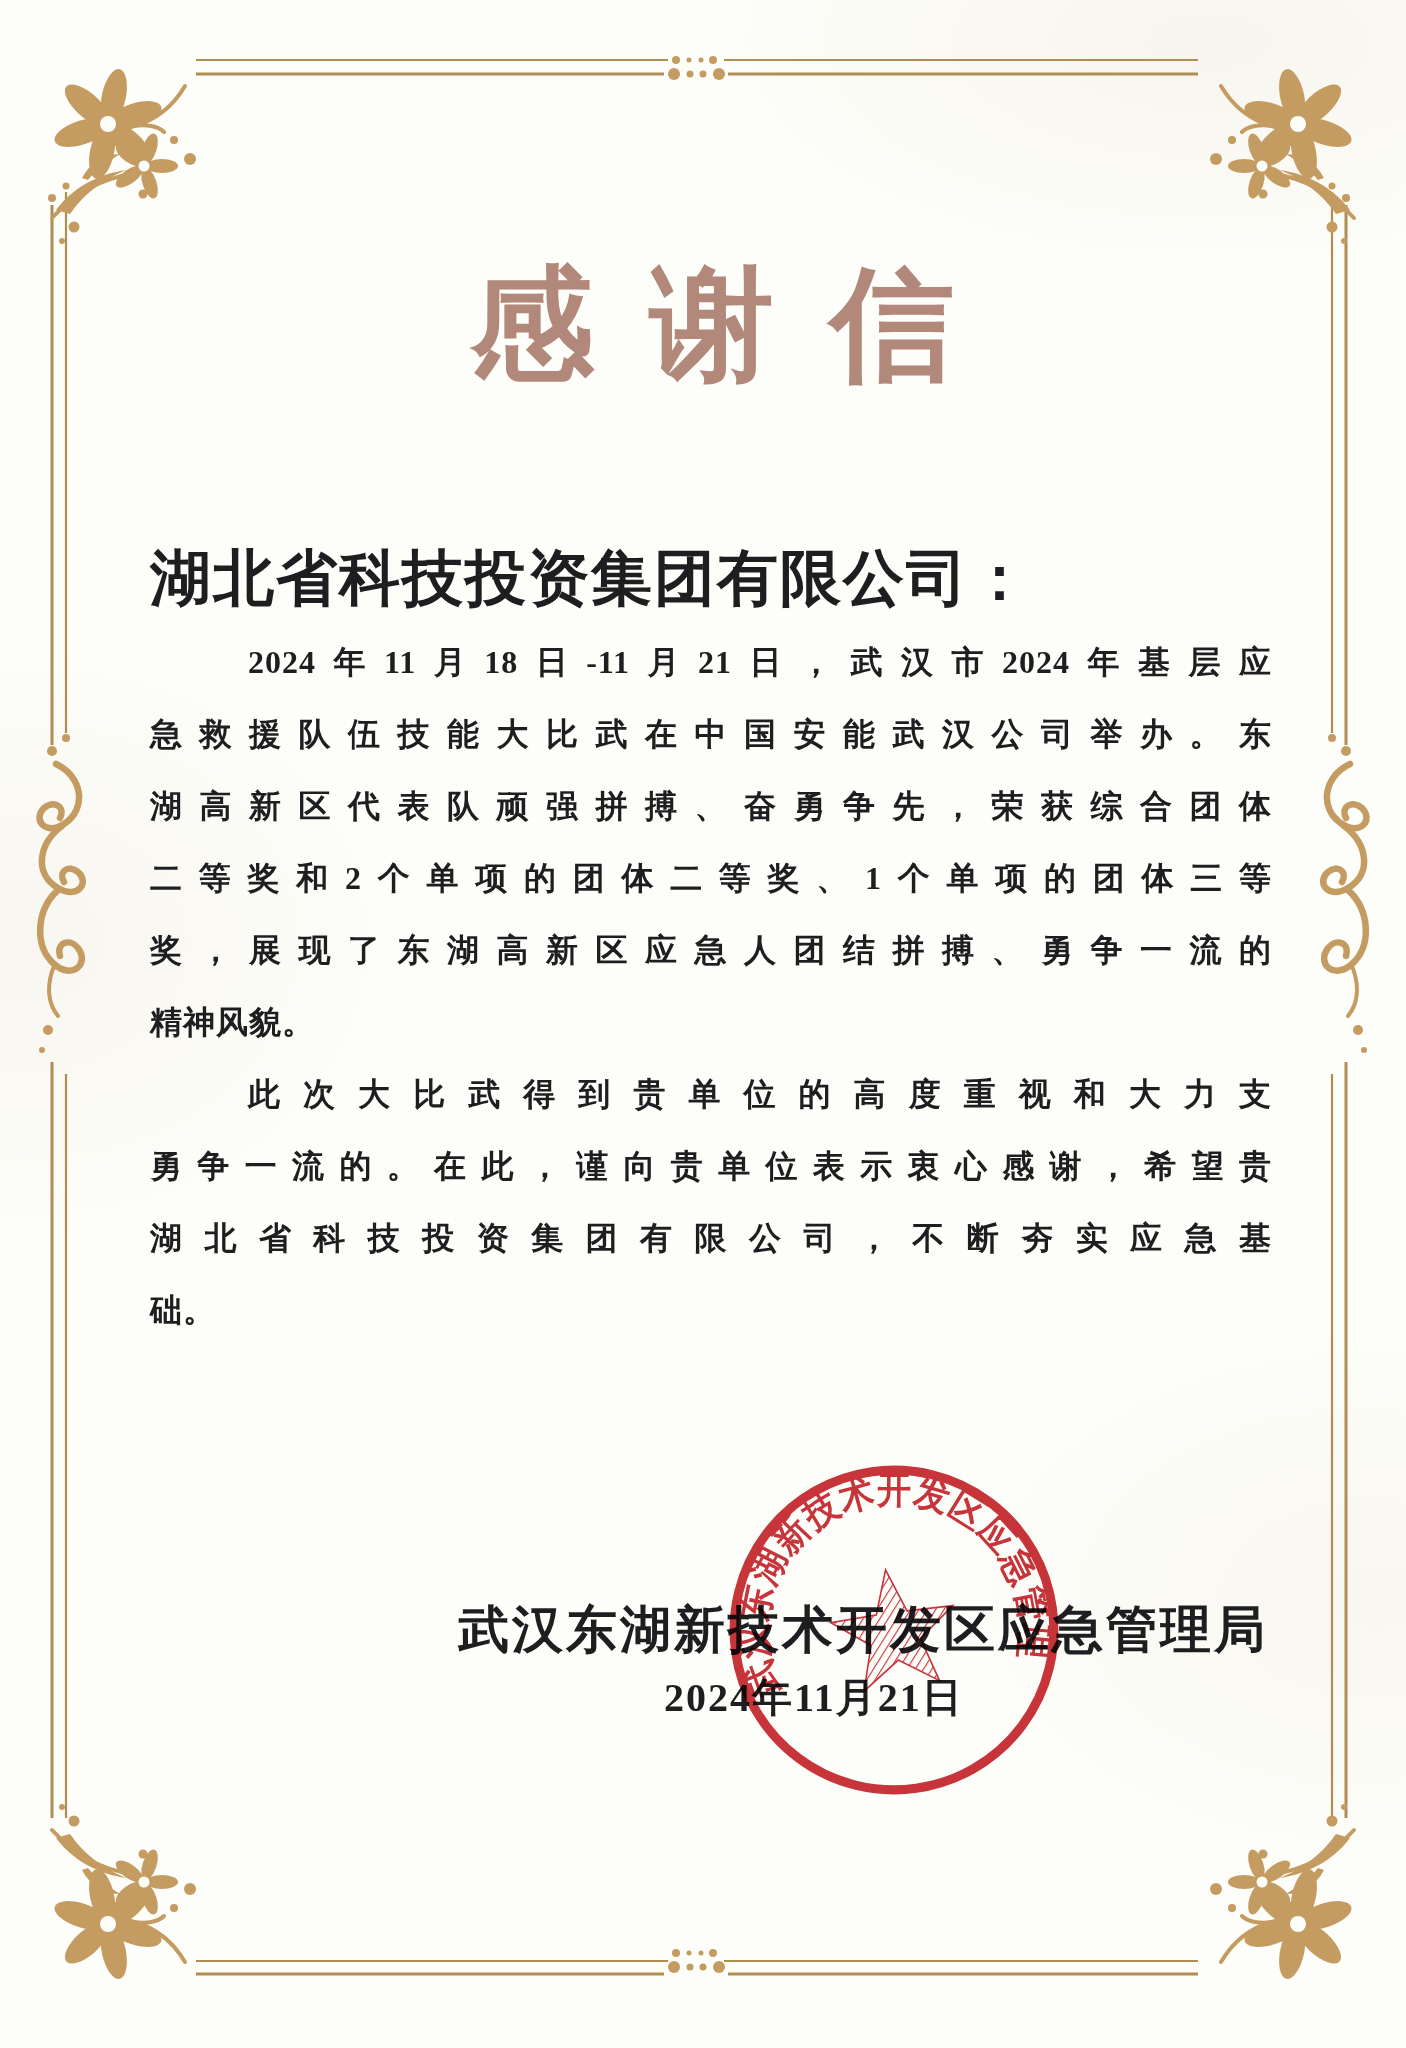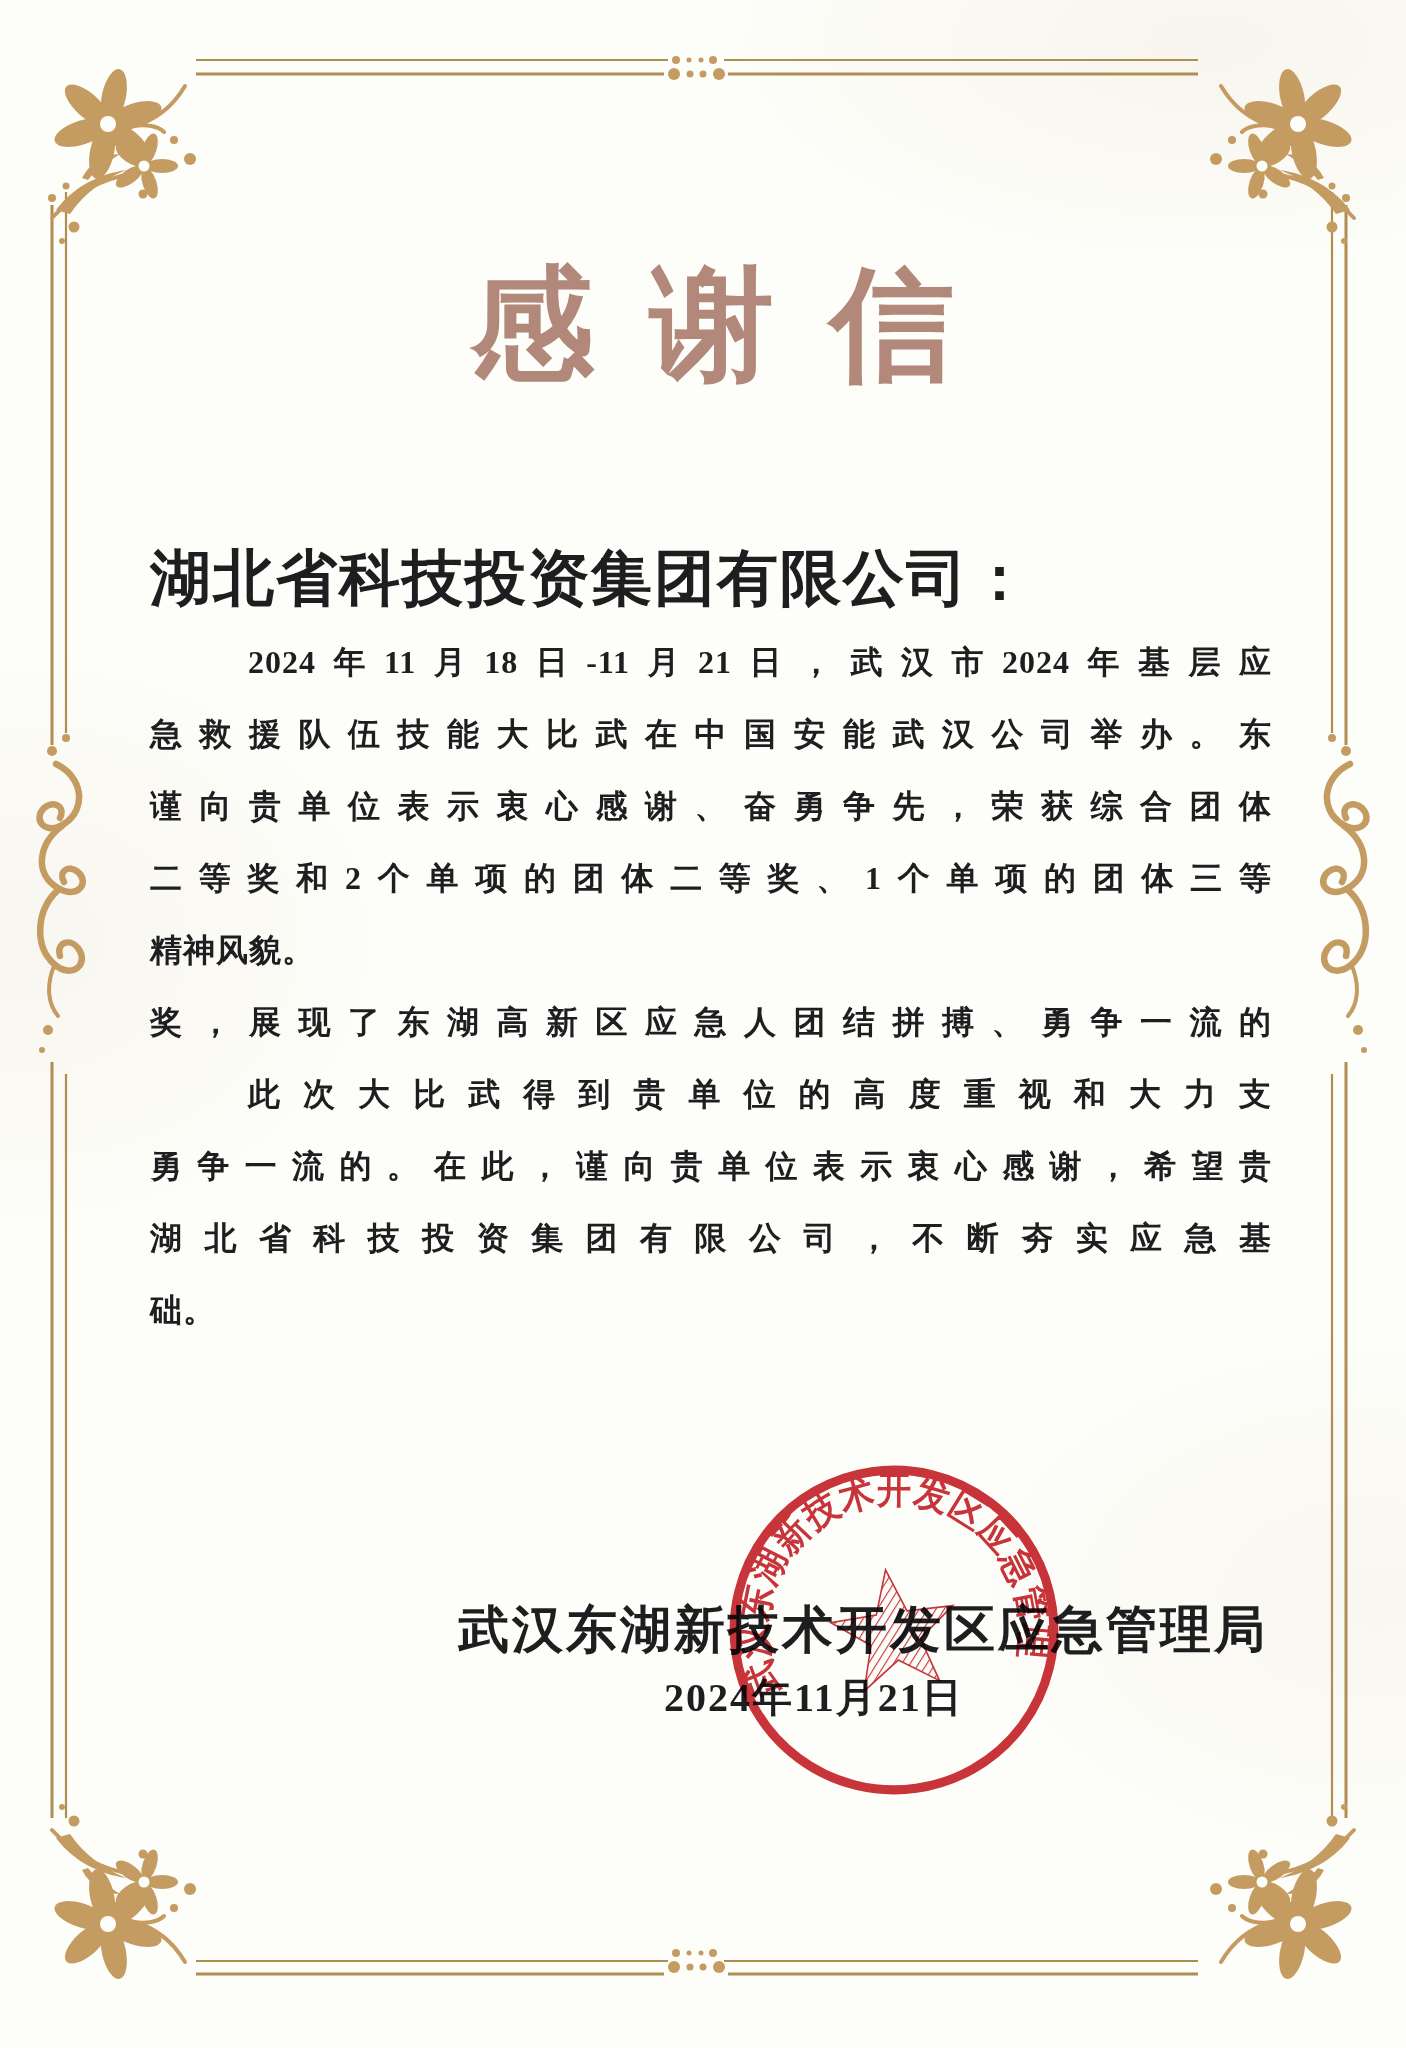--- a/index.html
+++ b/index.html
@@ -144,24 +144,24 @@
     <use href="#cornerFlower" transform="translate(1384,2020) scale(-1,-1)"></use>
   </svg>
 
   <h1 class="title">感谢信</h1>
 
   <div class="salutation">湖北省科技投资集团有限公司：</div>
 
   <div class="body">
     <div class="bl jl ind">2024年11月18日-11月21日，武汉市2024年基层应</div>
     <div class="bl jl">急救援队伍技能大比武在中国安能武汉公司举办。东</div>
-    <div class="bl jl">谨向贵单位表示衷心感谢、奋勇争先，荣获综合团体</div>
+    <div class="bl jl">湖高新区代表队顽强拼搏、奋勇争先，荣获综合团体</div>
     <div class="bl jl">二等奖和2个单项的团体二等奖、1个单项的团体三等</div>
+    <div class="bl jl">奖，展现了东湖高新区应急人团结拼搏、勇争一流的</div>
     <div class="bl">精神风貌。</div>
-    <div class="bl jl">奖，展现了东湖高新区应急人团结拼搏、勇争一流的</div>
     <div class="bl jl ind">此次大比武得到贵单位的高度重视和大力支</div>
     <div class="bl jl">勇争一流的。在此，谨向贵单位表示衷心感谢，希望贵</div>
     <div class="bl jl">湖北省科技投资集团有限公司，不断夯实应急基</div>
     <div class="bl">础。</div>
   </div>
 
   <div class="signature">武汉东湖新技术开发区应急管理局</div>
   <div class="date">2024年11月21日</div>
 
   <svg class="seal" viewBox="0 0 344 344" aria-hidden="true">

